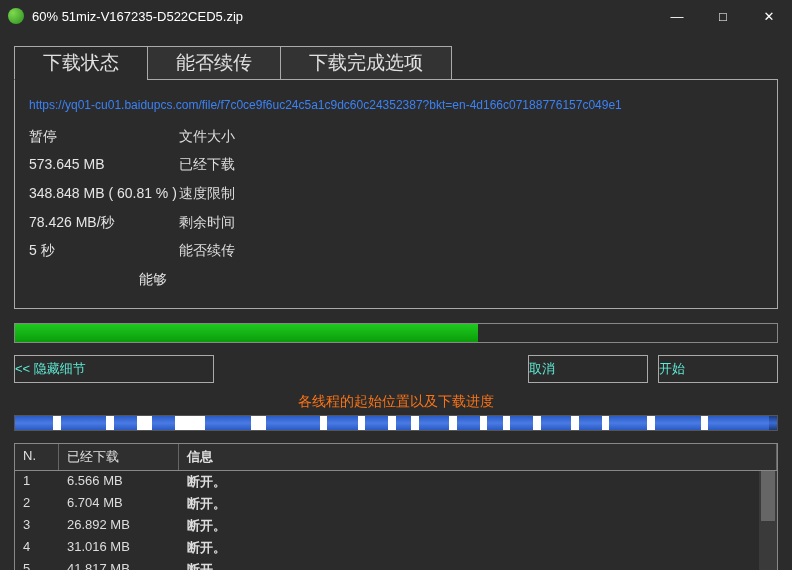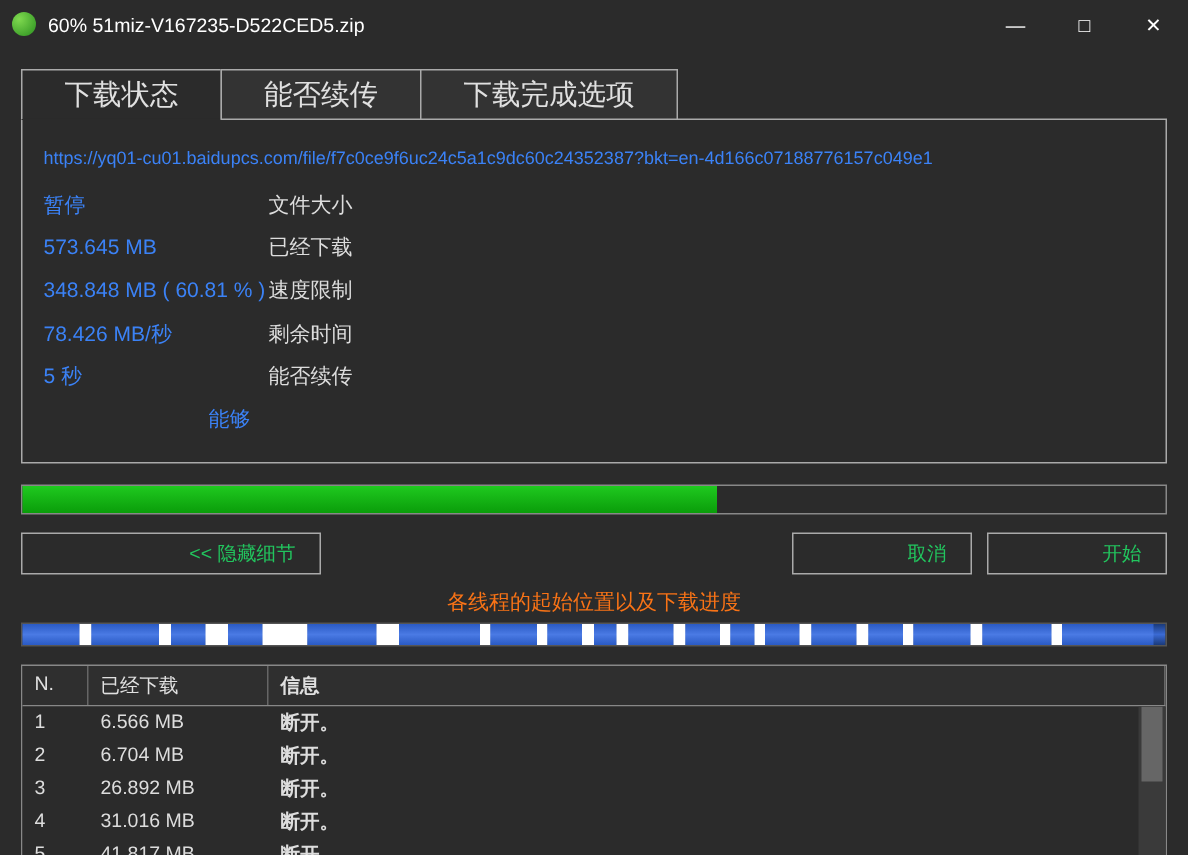--- a/index.html
+++ b/index.html
@@ -50,21 +50,21 @@
 .tab.active { border-bottom: 1px solid #2b2b2b; background: #2b2b2b; }
 .info-panel {
   border: 1px solid #aaa;
   margin-top: -1px;
   padding: 14px 14px 16px 14px;
   line-height: 1.9;
 }
 .url { font-size: 12px; color: #3b82f6; margin-bottom: 6px; white-space: nowrap; overflow: hidden; }
 .rows { display: grid; grid-template-columns: 150px auto; row-gap: 2px; font-size: 14px; }
 .rows .lbl { color: #ddd; }
-.rows .val { color: #3b82f6; }
+.rows .val { color: #e5e5e5; }
 .resumable-val { padding-left: 110px; }
 .progress-outer {
   margin-top: 14px;
   height: 20px;
   border: 1px solid #888;
   background: #2b2b2b;
   position: relative;
 }
 .progress-inner {
   position: absolute; left: 0; top: 0; bottom: 0;
@@ -72,24 +72,24 @@
 }
 .btn-row {
   display: flex;
   margin-top: 12px;
   gap: 10px;
   align-items: center;
 }
 .btn {
   border: 1px solid #aaa;
   background: #2b2b2b;
-  color: #22c55e;
-  padding: 4px 16px;
+  color: #5eead4;
+  padding: 4px 0;
   width: 120px;
-  text-align: right;
+  text-align: left;
   cursor: pointer;
   font-size: 13px;
 }
 .btn.wide { width: 200px; }
 .spacer { flex: 1; }
 .threads-caption { text-align: center; margin-top: 10px; font-size: 14px; color: #f97316; }
 .thread-bar {
   margin-top: 4px;
   height: 16px;
   background: linear-gradient(#1a3a7a, #3a6ad4, #1a3a7a);

